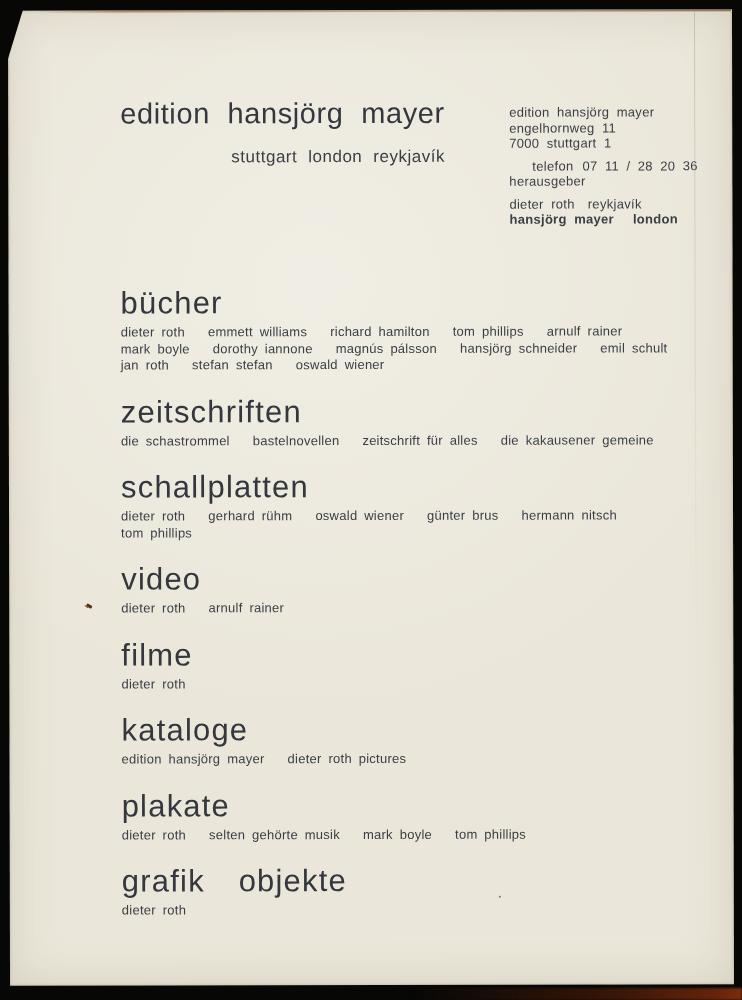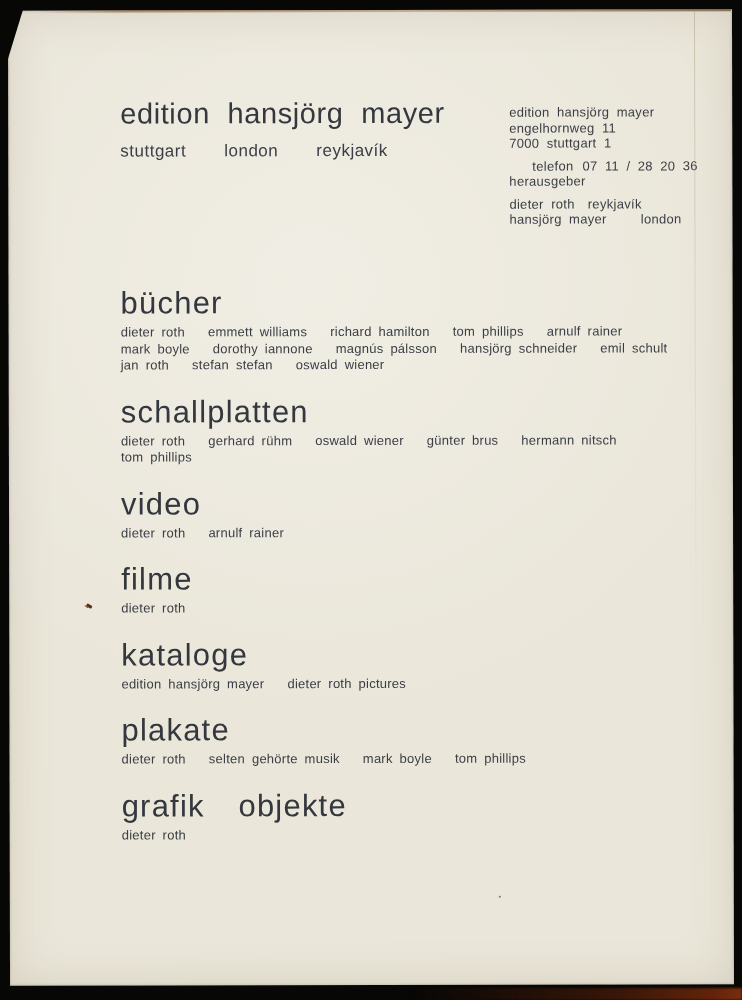--- a/index.html
+++ b/index.html
@@ -60,33 +60,33 @@
     position:absolute;left:489px;top:886px;width:2px;height:2px;
     background:rgba(90,70,50,0.7);border-radius:50%;
   }
 
   .masthead{position:absolute;left:112px;top:86px;}
   .masthead-title{
     font-size:29px;line-height:34px;letter-spacing:0.6px;word-spacing:9px;
     color:var(--ink-heading);
   }
   .masthead-cities{
-    display:flex;gap:38px;margin-top:11px;
-    font-size:17px;letter-spacing:0.5px;
+    display:flex;gap:11px;margin-top:17px;
+    font-size:17px;letter-spacing:0.5px;justify-content:flex-end;
   }
 
   .publisher-block{
     position:absolute;left:501px;top:95px;
     font-size:13px;line-height:15.5px;letter-spacing:0.3px;word-spacing:3.5px;
   }
   .publisher-block .phone{margin-top:7px;display:flex;gap:9px;margin-left:23px;}
   .editors-heading{}
   .editor-row{display:flex;gap:13px;}
   .editor-row.first{margin-top:7px;}
-  .editor-row.second{gap:34px;}
+  .editor-row.second{gap:19px;font-weight:bold;}
 
   .sections{position:absolute;left:112px;top:276px;}
   .section{margin-bottom:21px;}
   .section-title{
     font-size:31px;line-height:34px;letter-spacing:1.2px;word-spacing:24px;
     color:var(--ink-heading);margin-bottom:4px;
   }
   .section-row{
     display:flex;gap:23px;
     font-size:13px;line-height:16.5px;letter-spacing:0.25px;word-spacing:3px;
@@ -151,20 +151,29 @@
             <span>hansjörg schneider</span>
             <span>emil schult</span>
           </div>
           <div class="section-row">
             <span>jan roth</span>
             <span>stefan stefan</span>
             <span>oswald wiener</span>
           </div>
         </div>
         <div class="section">
+          <div class="section-title">zeitschriften</div>
+          <div class="section-row">
+            <span>die schastrommel</span>
+            <span>bastelnovellen</span>
+            <span>zeitschrift für alles</span>
+            <span>die kakausener gemeine</span>
+          </div>
+        </div>
+        <div class="section">
           <div class="section-title">schallplatten</div>
           <div class="section-row">
             <span>dieter roth</span>
             <span>gerhard rühm</span>
             <span>oswald wiener</span>
             <span>günter brus</span>
             <span>hermann nitsch</span>
           </div>
           <div class="section-row">
             <span>tom phillips</span>

